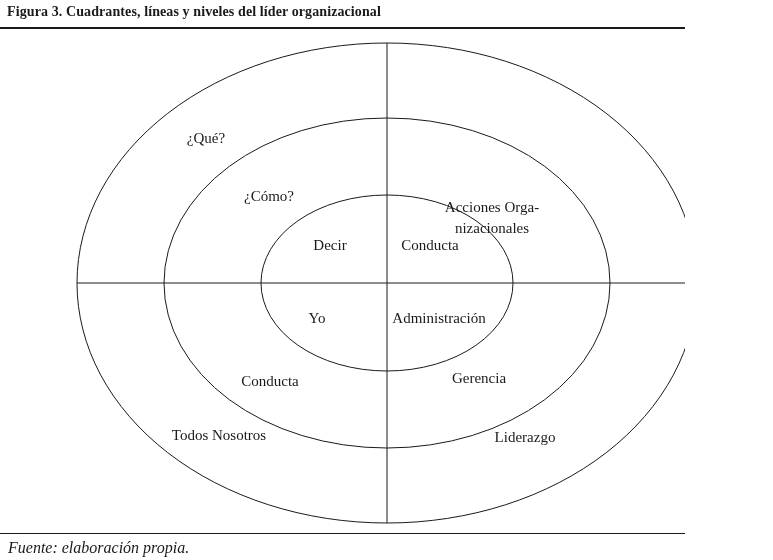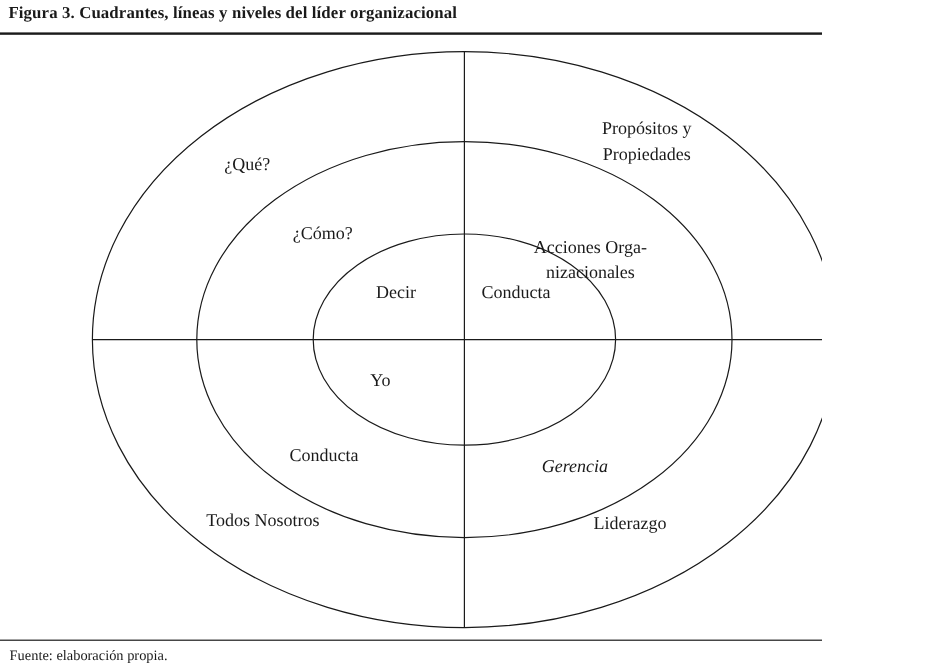--- a/index.html
+++ b/index.html
@@ -57,37 +57,38 @@
   
   .lbl-outer-top-left    { left: 206px; top:  97px; margin-top: 13px; }
   .lbl-outer-top-right   { left: 539px; top:  91px; }
   .lbl-middle-top-left   { left: 269px; top: 168px; text-align: center; }
   .lbl-middle-top-right  { left: 492px; top: 156px; margin-top: 34px; }
   .lbl-inner-top-left    { left: 330px; top: 217px; font-family: Liberation Serif, serif; }
   .lbl-inner-top-right   { left: 430px; top: 217px; }
   .lbl-inner-bottom-left { left: 317px; top: 290px; }
   .lbl-inner-bottom-right{ left: 439px; top: 290px; }
   .lbl-middle-bottom-left { left: 270px; top: 353px; }
-  .lbl-middle-bottom-right{ left: 479px; top: 362px; font-style: italic; }
+  .lbl-middle-bottom-right{ left: 479px; top: 350px; }
   .lbl-outer-bottom-left  { left: 219px; top: 407px; }
   .lbl-outer-bottom-right { left: 525px; top: 409px; }
   .footer-rule {
     position: absolute;
     left: 0;
     top: 533px;
     width: 773px;
     height: 0;
     border-top: 1px solid var(--line-color, #1a1a1a);
   }
   .figure-source {
     position: absolute;
     left: 8px;
     top: 539px;
-    font-size: 12px;
+    font-size: 16px;
     white-space: nowrap;
+    font-style: italic;
   }
 </style>
 </head>
 <body>
 
 <div class="page">
 
   <div class="figure-title">Figura 3. Cuadrantes, líneas y niveles del líder organizacional</div>
 
   <div class="title-rule"></div>
@@ -97,34 +98,33 @@
     <svg width="773" height="505" viewBox="0 28 773 505">
       <ellipse cx="387" cy="283" rx="310" ry="240" fill="none" stroke="#1a1a1a" stroke-width="1"></ellipse>
       <ellipse cx="387" cy="283" rx="223" ry="165" fill="none" stroke="#1a1a1a" stroke-width="1"></ellipse>
       <ellipse cx="387" cy="283" rx="126" ry="88" fill="none" stroke="#1a1a1a" stroke-width="1"></ellipse>
       <line x1="387" y1="43" x2="387" y2="523" stroke="#1a1a1a" stroke-width="1"></line>
       <line x1="77" y1="283" x2="697" y2="283" stroke="#1a1a1a" stroke-width="1"></line>
     </svg>
 
     <div class="lbl lbl-outer-top-left">¿Qué?</div>
 
-    <div class="lbl lbl-outer-top-right">Propósitos y
-Propiedades</div>
 
     <div class="lbl lbl-middle-top-left">¿Cómo?</div>
 
     <div class="lbl lbl-middle-top-right">Acciones Orga-
 nizacionales</div>
 
     <div class="lbl lbl-inner-top-left">Decir</div>
 
     <div class="lbl lbl-inner-top-right">Conducta</div>
 
     <div class="lbl lbl-inner-bottom-left">Yo</div>
 
+    <div class="lbl lbl-inner-bottom-right">Administración</div>
 
     <div class="lbl lbl-middle-bottom-left">Conducta</div>
 
     <div class="lbl lbl-middle-bottom-right">Gerencia</div>
 
     <div class="lbl lbl-outer-bottom-left">Todos Nosotros</div>
 
     <div class="lbl lbl-outer-bottom-right">Liderazgo</div>
 
   </div>

